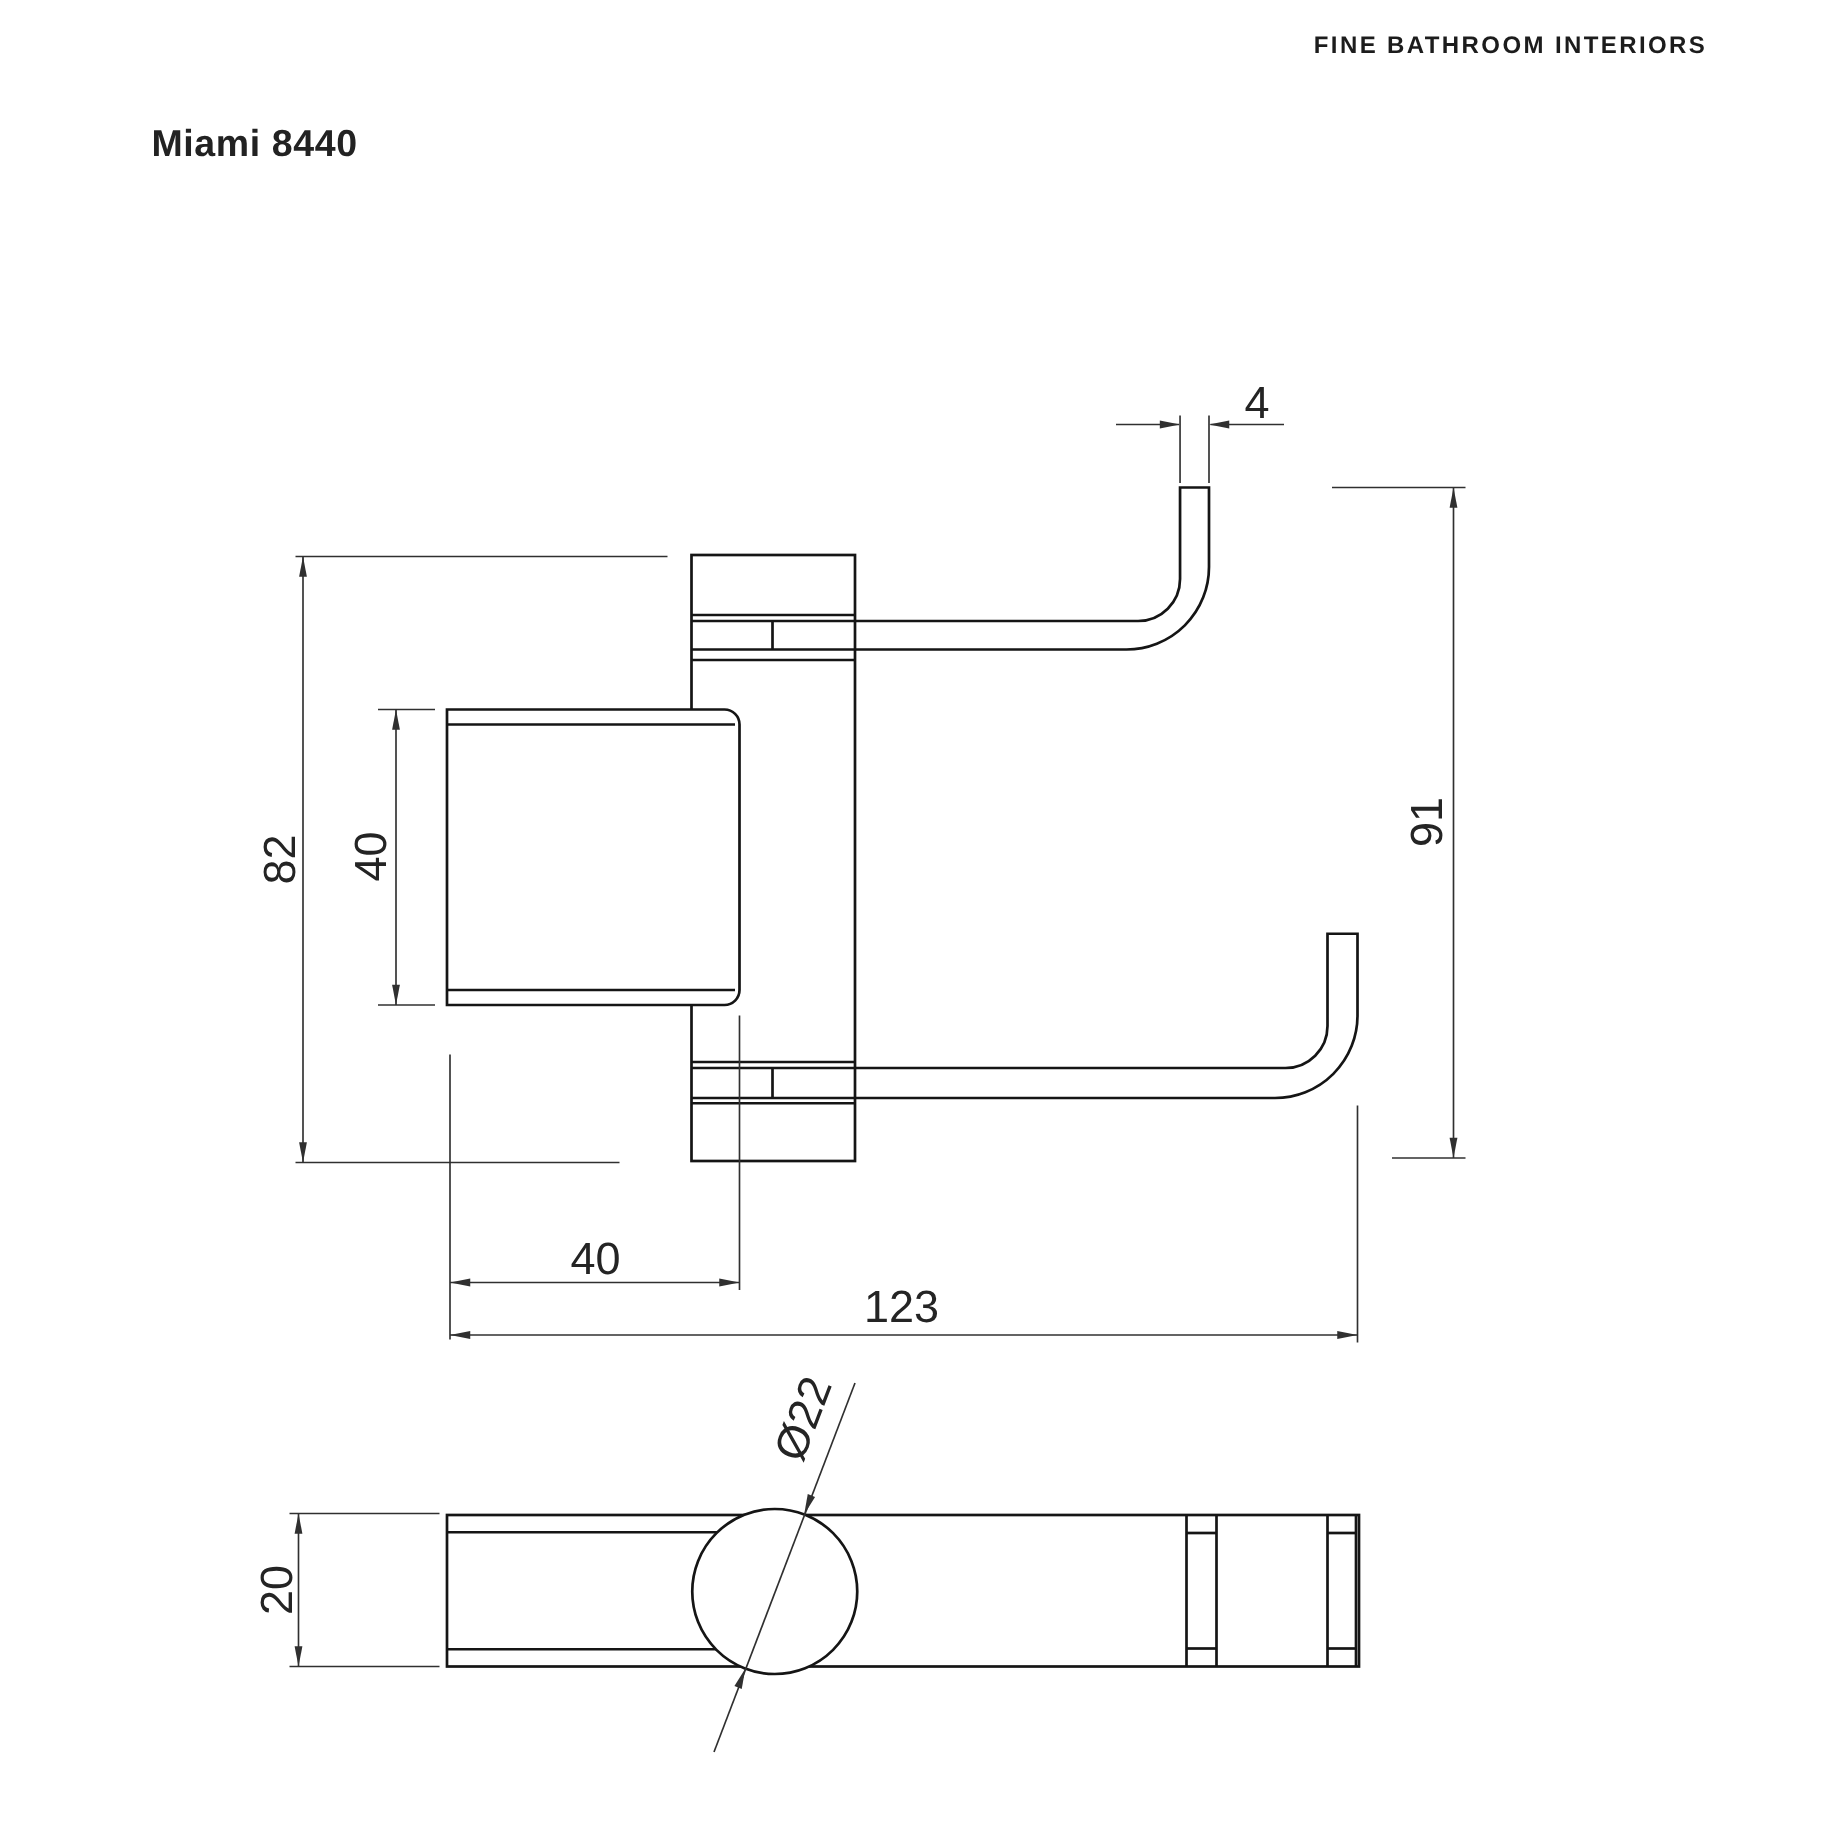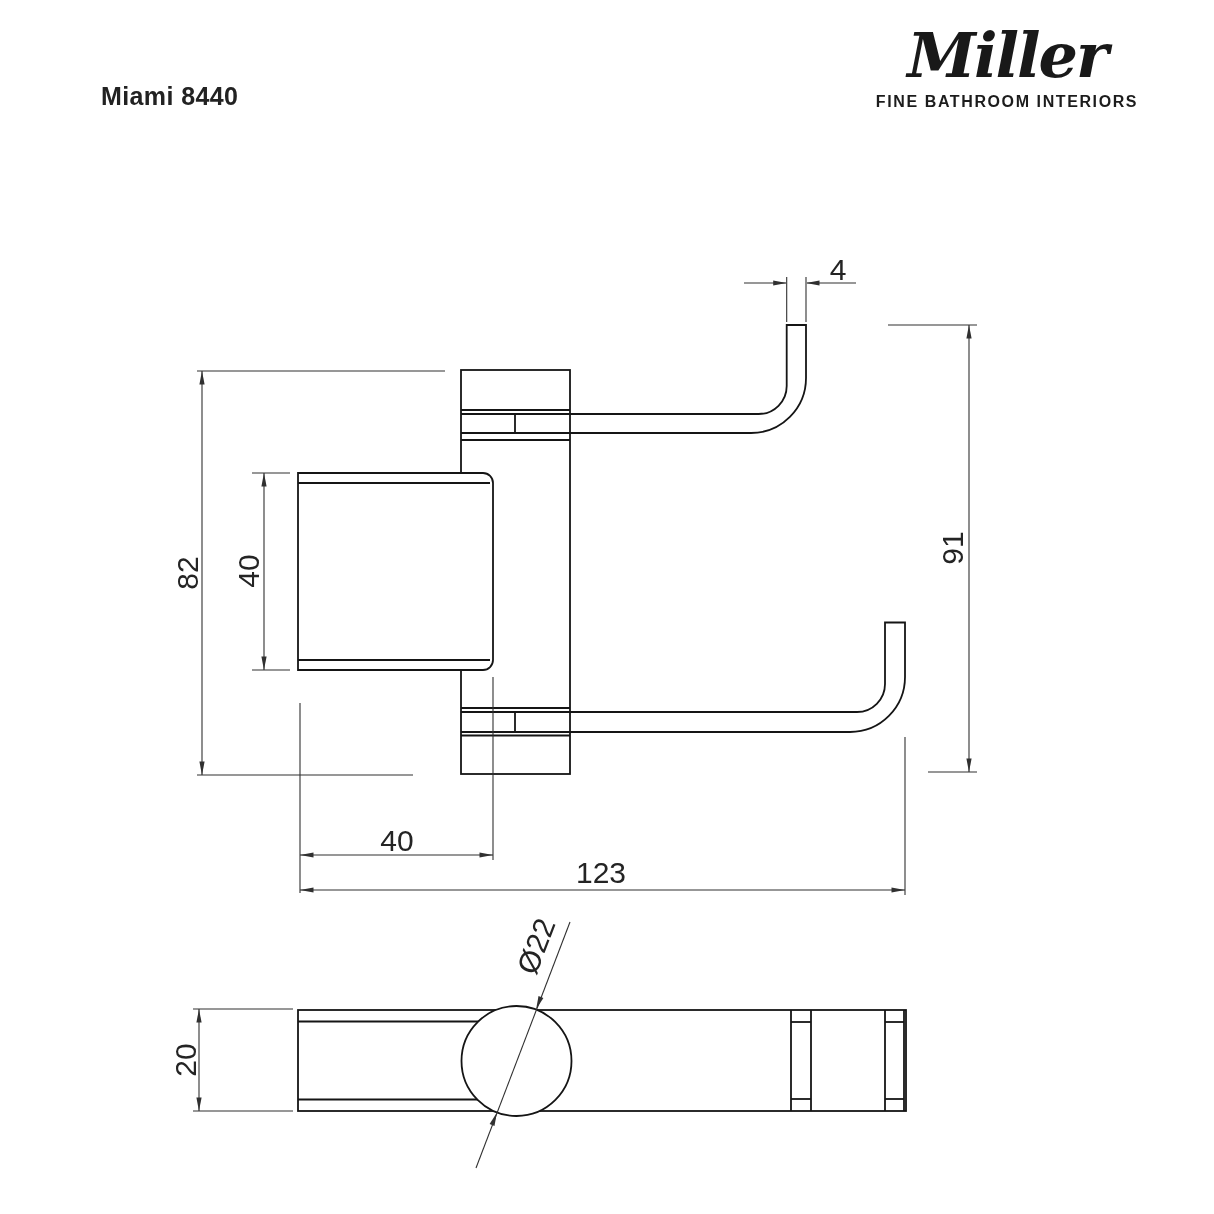--- a/index.html
+++ b/index.html
@@ -30,21 +30,20 @@
     font-family:"Liberation Sans",sans-serif;font-size:30px;fill:#242424;
     stroke:none;text-anchor:middle;dominant-baseline:central;
   }
 </style>
 </head>
 <body>
 
 <div class="product">Miami 8440</div>
 
 <div class="brand-block">
-  <div class="brand-script">Miller</div>
   <div class="brand-tagline">FINE BATHROOM INTERIORS</div>
 </div>
 
 <svg width="1214" height="1214" viewBox="0 0 1214 1214">
   <defs>
     <path id="arrow" d="M0 0 L-13.5 -2.6 L-13.5 2.6 Z"></path>
   </defs>
 
   <g class="obj">
     <rect class="white" x="461" y="370" width="109" height="404"></rect>

